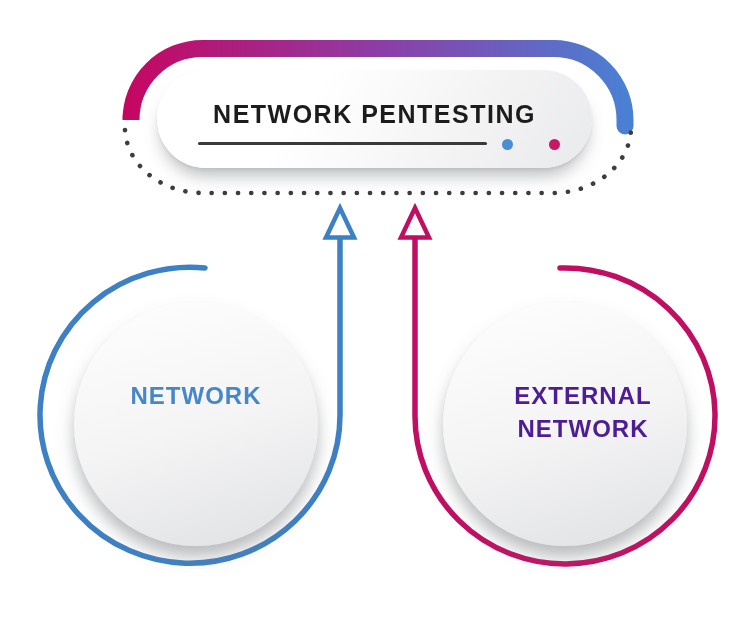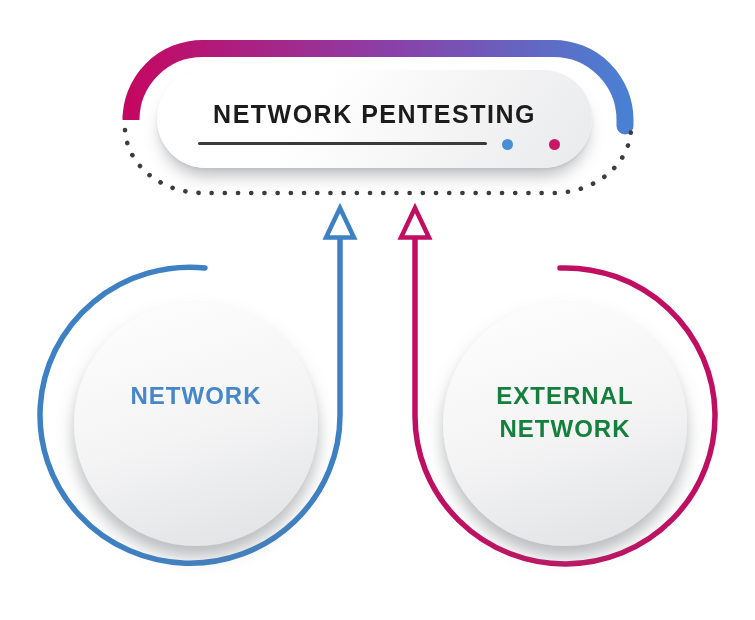--- a/index.html
+++ b/index.html
@@ -43,21 +43,21 @@
   
   .node-label{
     position:absolute;top:379px;width:246px;
     text-align:center;
     font-size:24px;font-weight:800;
     letter-spacing:1px;line-height:33px;
     white-space:nowrap;
   }
   .node-label span{display:block;}
   .node-label.internal{left:73px;color:#4587c9;}
-  .node-label.external{left:442px;color:#15803d;}
+  .node-label.external{left:460px;color:#4c1d95;}
 </style>
 </head>
 <body>
 
 <div class="stage">
 
   <svg class="decor" viewBox="0 0 755 620">
     <defs>
       <linearGradient id="topArcGrad" x1="0" y1="0" x2="1" y2="0">
         <stop offset="0" stop-color="#c40862"></stop>

